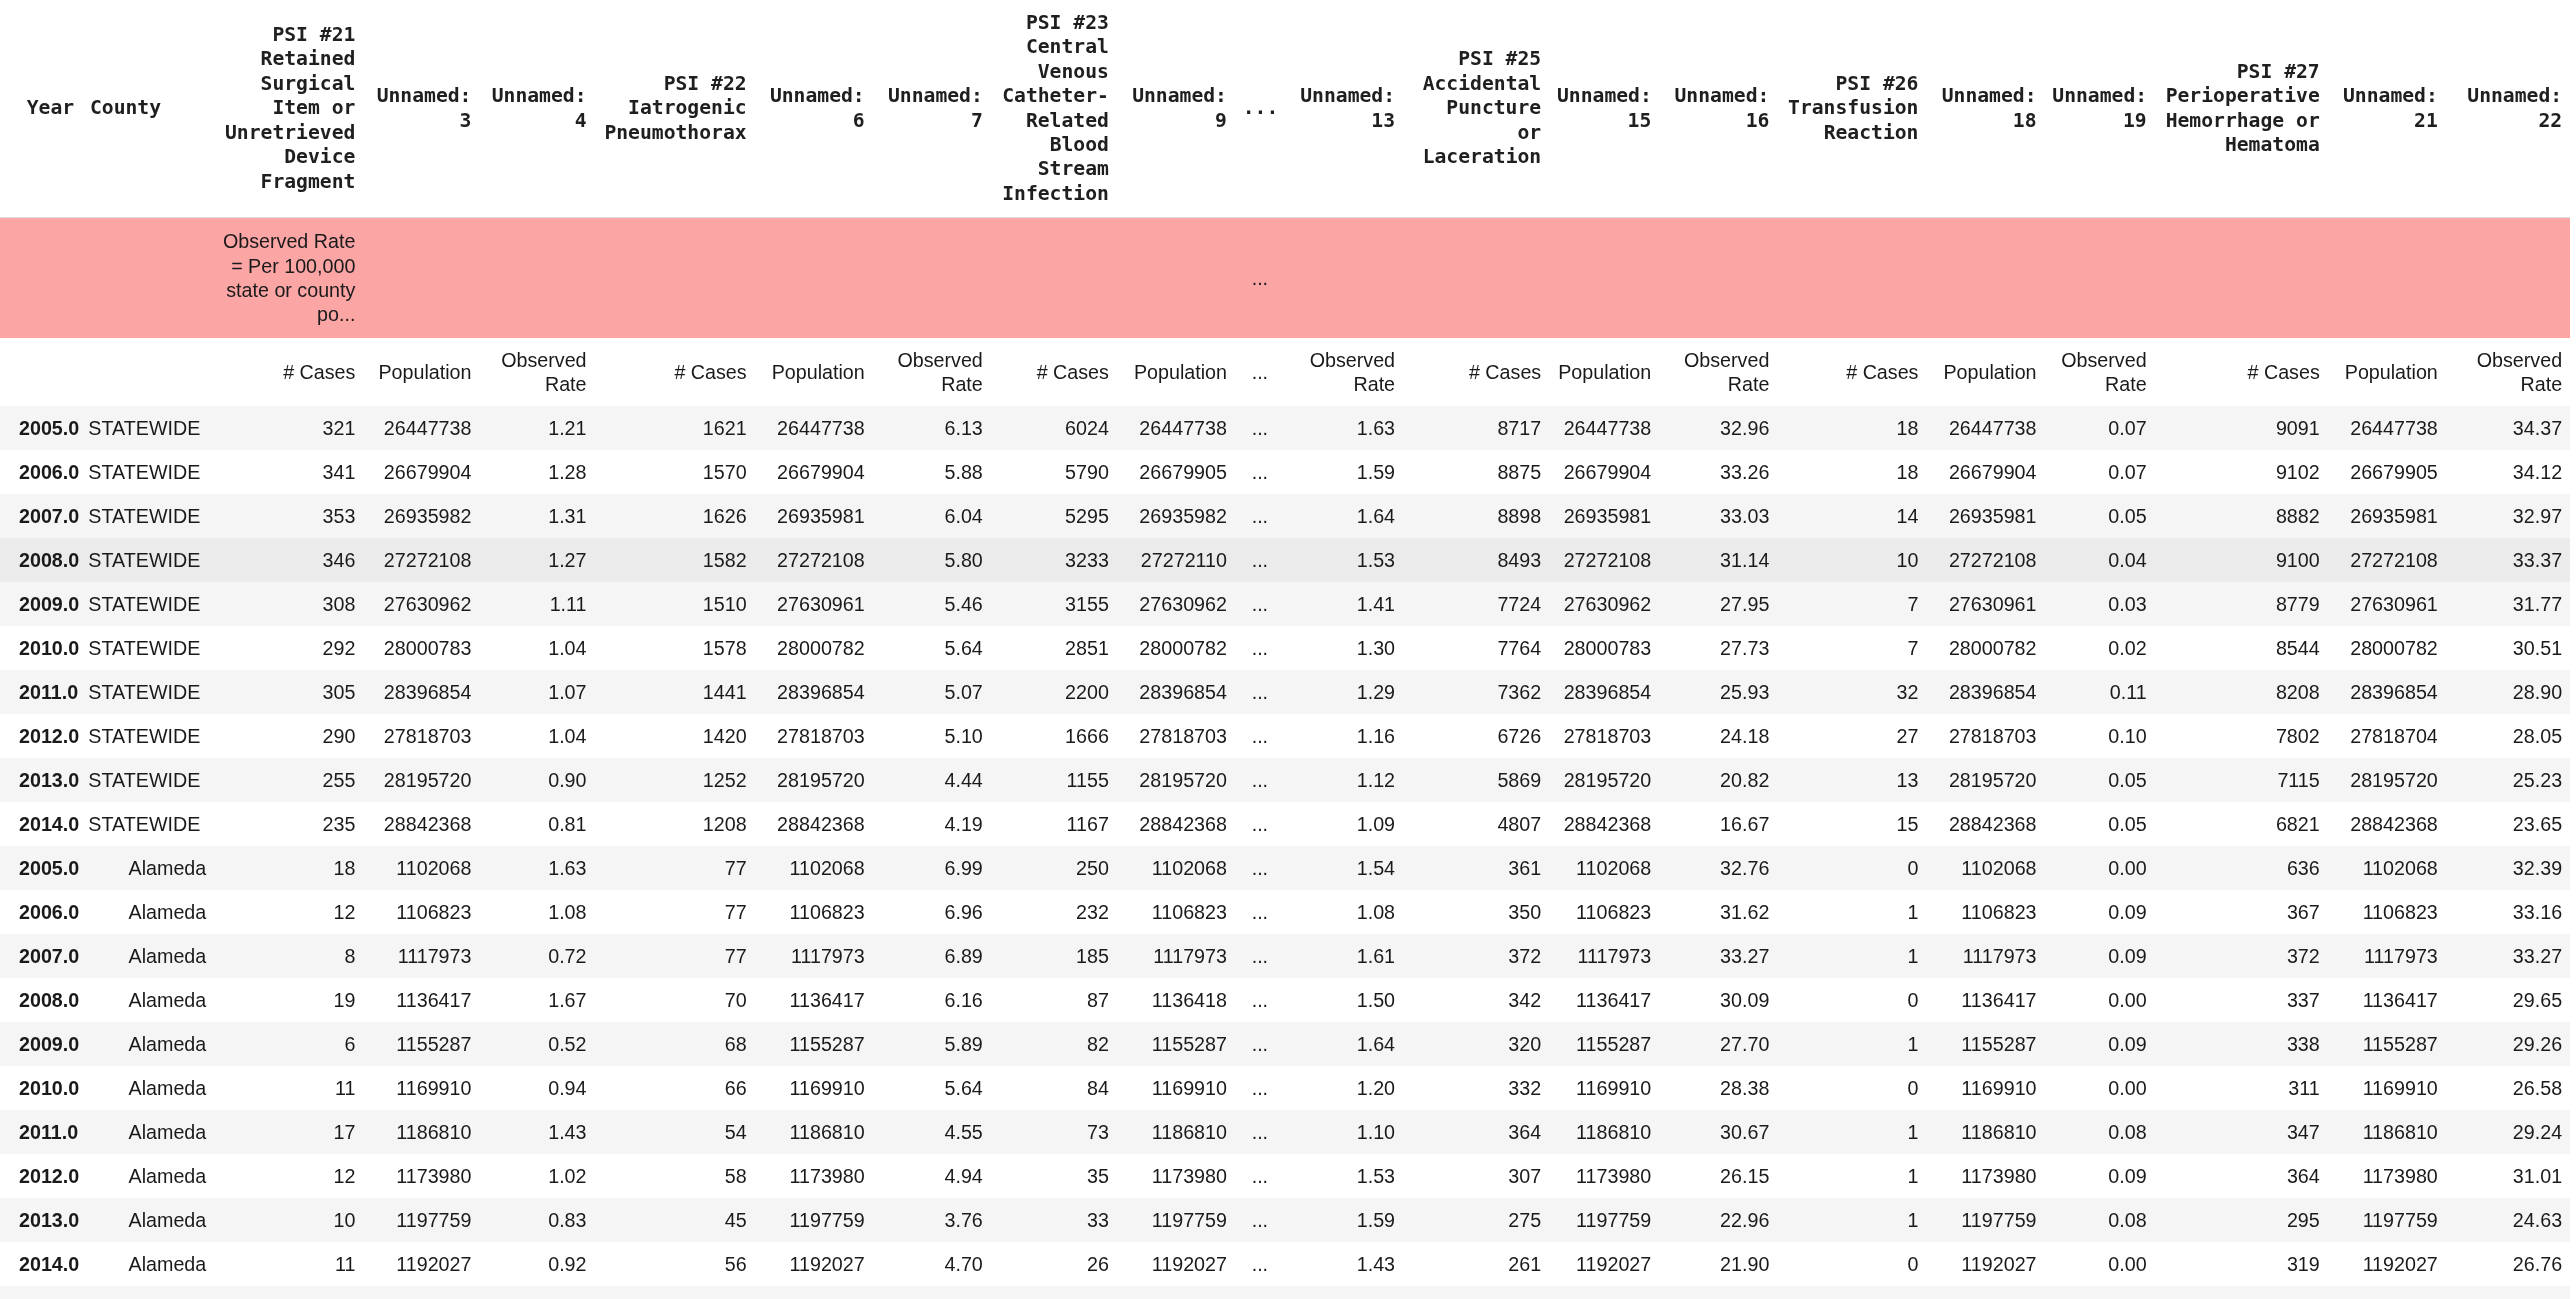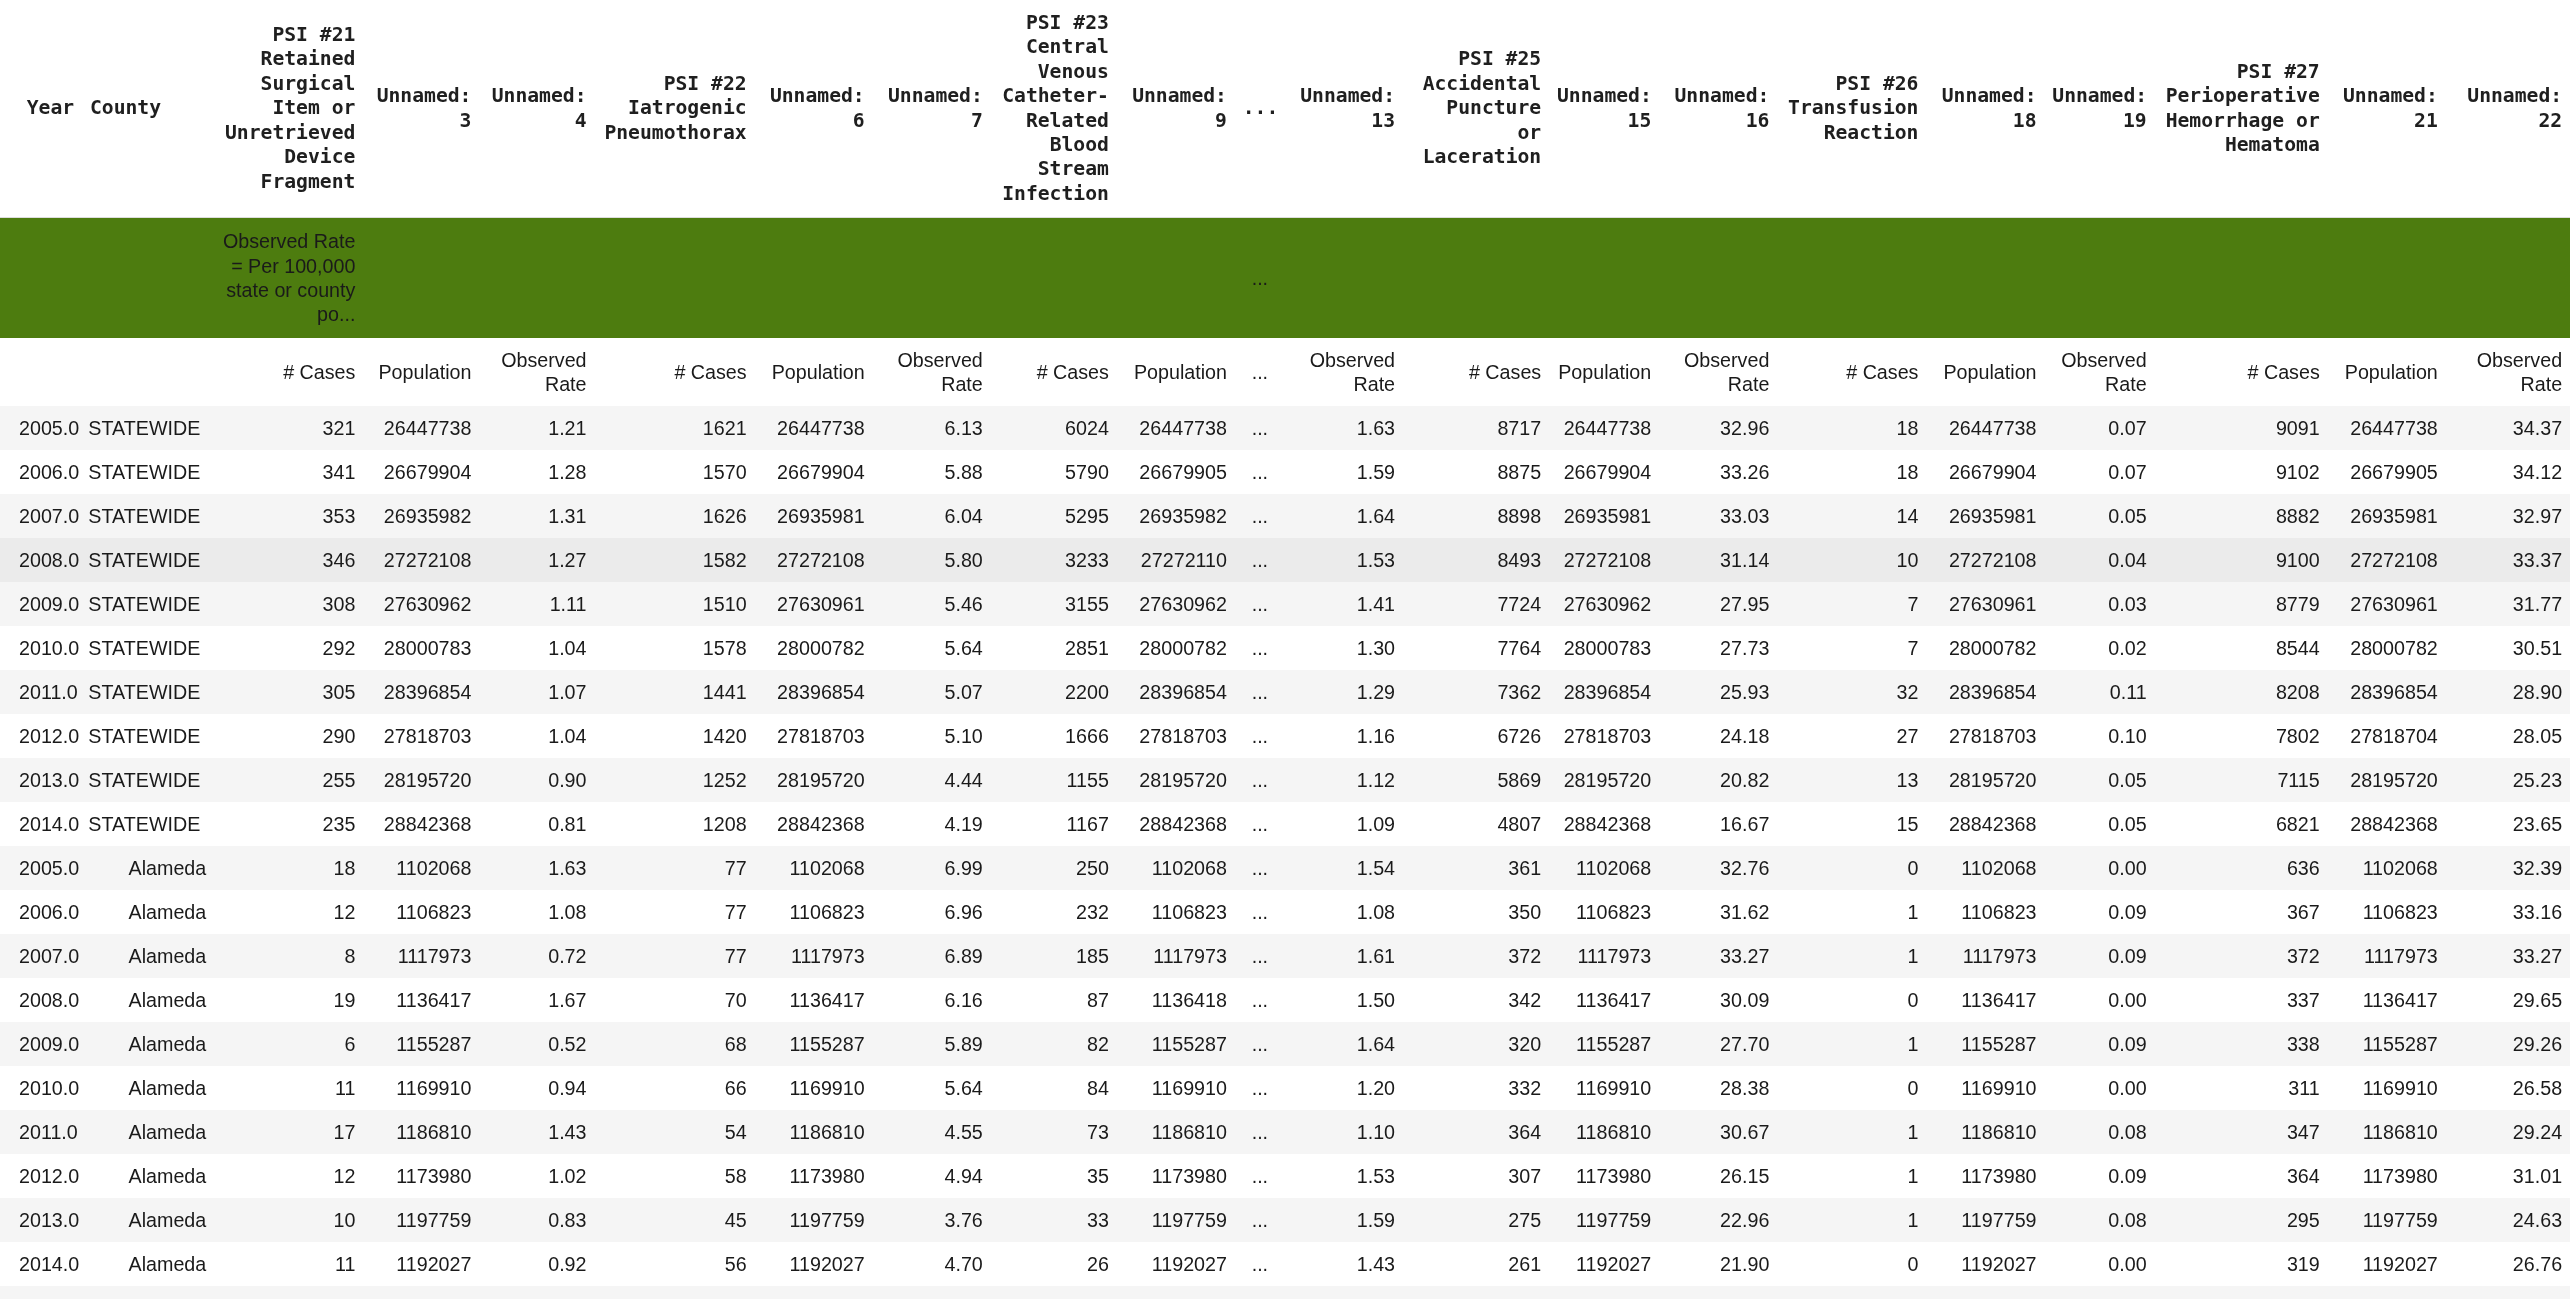--- a/index.html
+++ b/index.html
@@ -25,39 +25,39 @@
     font-weight: bold;
     font-size: 19.7px;
     line-height: 24.4px;
     height: 217px;
     border-bottom: 1.6px solid #dddddd;
     color: #1f1f1f;
   }
   thead tr.head-main th.year { text-align: right; }
   thead tr.head-main th.county { text-align: left; }
   tr.row-note td {
-    background: #4d7c0f;
+    background: #fca5a5;
     height: 120px;
     font-size: 19.7px;
     line-height: 24.4px;
   }
   tr.row-sub td {
     background: #ffffff;
     height: 68px;
     line-height: 24.4px;
   }
   tbody tr.data td {
     height: 44px;
     line-height: 24.4px;
     padding-top: 0; padding-bottom: 0;
   }
   tbody tr.data:nth-child(odd) td { background: #f5f5f5; }
   tbody tr.data:nth-child(even) td { background: #ffffff; }
   tbody tr.data.hover td { background: #ebebeb; }
-  tbody tr.data td.year { text-align: center; padding-left: 19px; padding-right: 4.7px; }
+  tbody tr.data td.year { text-align: center; padding-left: 19px; padding-right: 4.7px; font-weight: bold; }
   tbody tr.data td.county-sw { text-align: left; padding-left: 6.3px; margin-left: 47px; }
   tbody tr.data td.county { text-align: right; }
   td.ell, th.ell { text-align: center !important; }
   tr.cut td { background: #f5f5f5; height: 31px; }
 </style>
 </head>
 <body>
 
 <table class="df">
   <colgroup>

